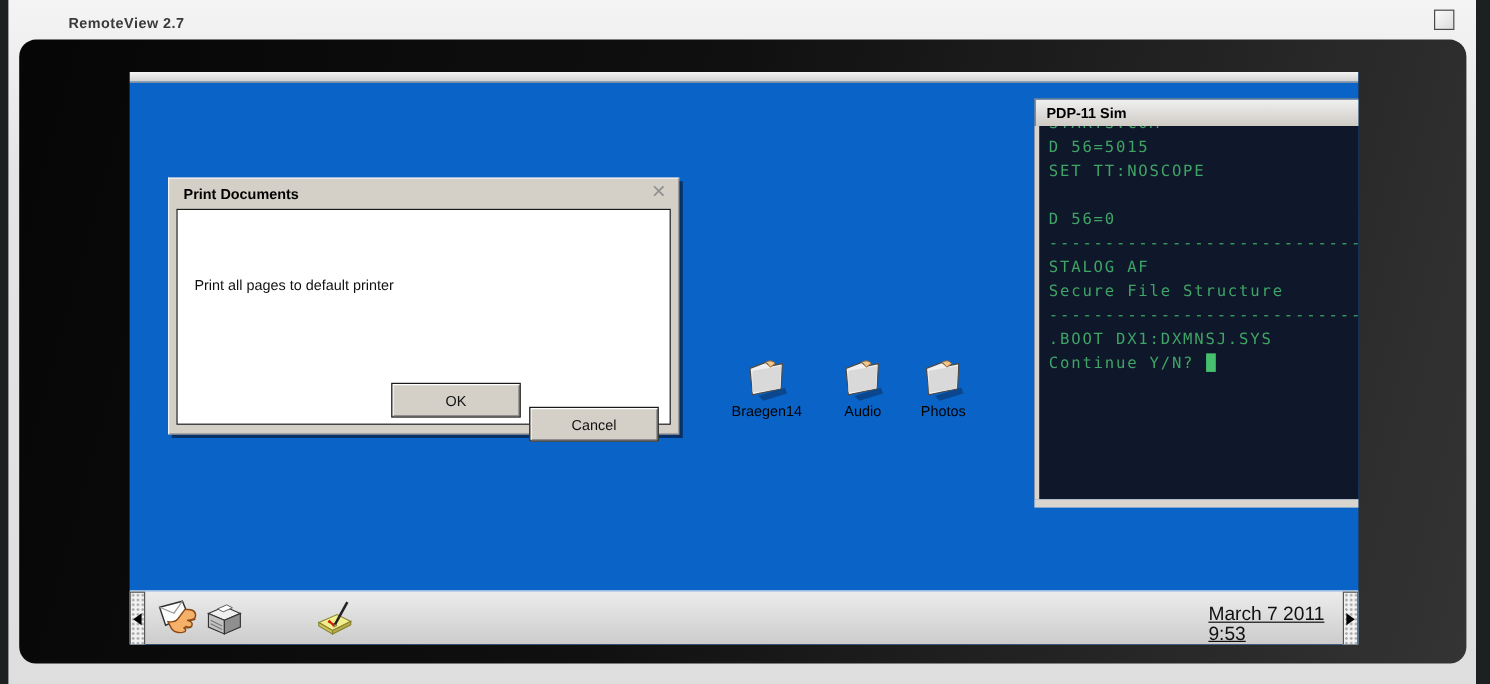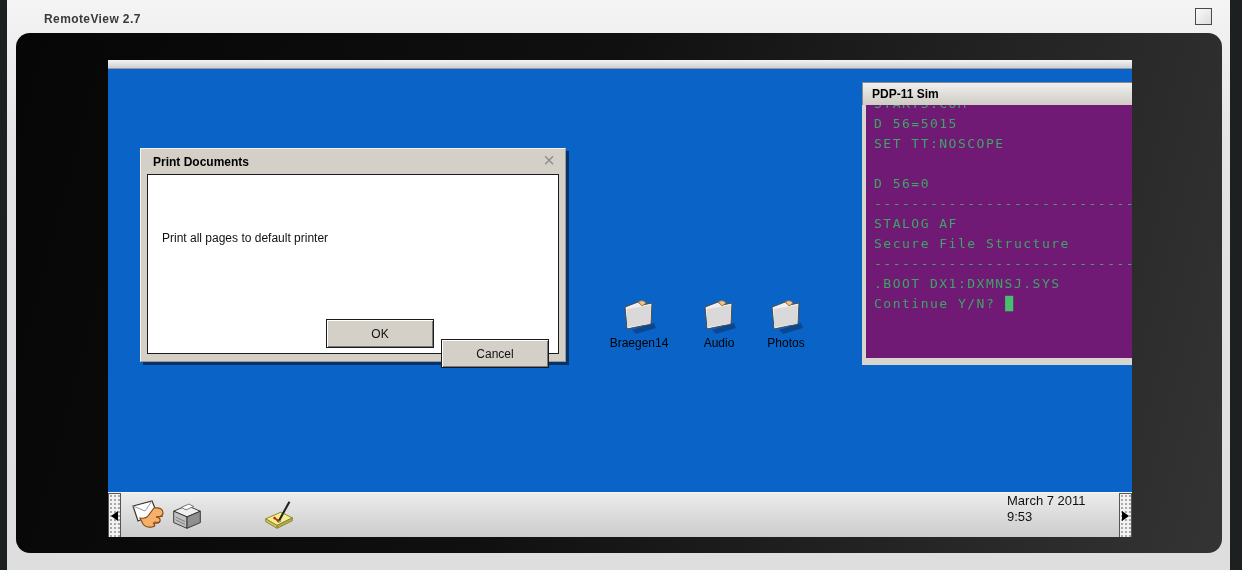--- a/index.html
+++ b/index.html
@@ -1,21 +1,21 @@
 <!DOCTYPE html>
 <html><head>
 <meta charset="utf-8">
 <style>
   html,body{margin:0;padding:0;background:#1d2021;font-family:"Liberation Sans",sans-serif;}
   .stage{position:relative;width:1242px;height:570px;overflow:hidden;background:#1d2021;}
 
   
   .rv-frame{position:absolute;left:7px;top:0;width:1223px;height:570px;
     background:linear-gradient(180deg,#f4f4f4 0%,#e4e4e4 25%,#dedede 100%);}
-  .rv-title{position:absolute;left:4px;top:12px;font-size:12px;font-weight:bold;color:#3a3a3a;letter-spacing:.4px;padding-left:33px;}
+  .rv-title{position:absolute;left:17px;top:12px;font-size:12px;font-weight:bold;color:#3a3a3a;letter-spacing:.4px;padding-left:33px;}
   .rv-max{position:absolute;right:18px;top:8px;width:15px;height:15px;
     background:linear-gradient(135deg,#fbfbfb,#dcdcdc);border:1px solid #4a4a4a;}
 
   
   .bezel{position:absolute;left:16px;top:33px;width:1206px;height:520px;border-radius:14px;
     background:linear-gradient(105deg,#060606 0%,#101010 45%,#343434 100%);}
 
   
   .desktop{position:absolute;left:108px;top:60px;width:1024px;height:477px;background:#0a64c8;overflow:hidden;}
   .desk-topstrip{position:absolute;left:0;top:0;width:100%;height:9px;
@@ -41,41 +41,41 @@
   .folder{position:absolute;width:84px;text-align:center;top:238px;}
   .folder svg{width:42px;height:38px;display:block;margin:0 auto;}
   .folder-label{margin-top:0;font-size:12px;color:#000;text-align:center;}
   .folder-1{left:489px;} .folder-2{left:569px;} .folder-3{left:636px;}
 
   
   .pdp{position:absolute;left:754px;top:22px;width:300px;height:283px;}
   .pdp-titlebar{height:23px;background:linear-gradient(#f0f0f0,#cfcbc4);border:1px solid #8a8a8a;border-bottom:none;
     display:flex;align-items:center;padding-left:9px;box-sizing:border-box;}
   .pdp-title{font-size:12px;font-weight:bold;color:#000;}
-  .pdp-screen{height:253px;background:#701a75;border-left:4px solid #d8d5ce;overflow:hidden;
+  .pdp-screen{height:311px;background:#0f172a;border-left:4px solid #d8d5ce;overflow:hidden;
     padding-left:8px;box-sizing:border-box;}
   .pdp-bottom{height:7px;background:#d8d5ce;}
   .tlines{margin-top:-11px;}
   .tline{height:20px;line-height:20px;font-family:"DejaVu Sans Mono",monospace;font-size:13px;
     letter-spacing:1.5px;color:#3fa465;white-space:nowrap;}
   .cursor{color:#46c06e;margin-left:10px;}
 
   
   .taskbar{position:absolute;left:0;top:432px;width:1024px;height:45px;
     background:linear-gradient(#ececec,#cccccc);border-top:1px solid #f5f5f5;box-sizing:border-box;}
   .tb-strip{position:absolute;top:0;width:13px;height:45px;background-color:#f2f2f2;
     background-image:radial-gradient(#a8a8a8 1px,transparent 1.2px);background-size:4px 4px;
     border:1px solid #555;box-sizing:border-box;display:flex;align-items:center;justify-content:center;}
   .tb-strip-left{left:0;} .tb-strip-right{left:1011px;}
   .tri-left{width:0;height:0;border-top:5px solid transparent;border-bottom:5px solid transparent;border-right:7px solid #000;}
   .tri-right{width:0;height:0;border-top:5px solid transparent;border-bottom:5px solid transparent;border-left:7px solid #000;}
   .tb-icon{position:absolute;top:3px;width:38px;height:38px;}
   .tb-icon svg{width:38px;height:38px;}
   .tb-icon-mail{left:22px;} .tb-icon-printer{left:60px;} .tb-icon-notes{left:152px;}
-  .clock{position:absolute;left:899px;top:0;font-size:13px;color:#111;line-height:16px;}
+  .clock{position:absolute;left:899px;top:12px;font-size:16px;color:#111;line-height:16px;text-decoration:underline;}
 </style>
 </head>
 <body>
 
 <div class="stage">
 
   <div class="rv-frame">
     <div class="rv-title">RemoteView 2.7</div>
     <div class="rv-max"></div>
   </div>

